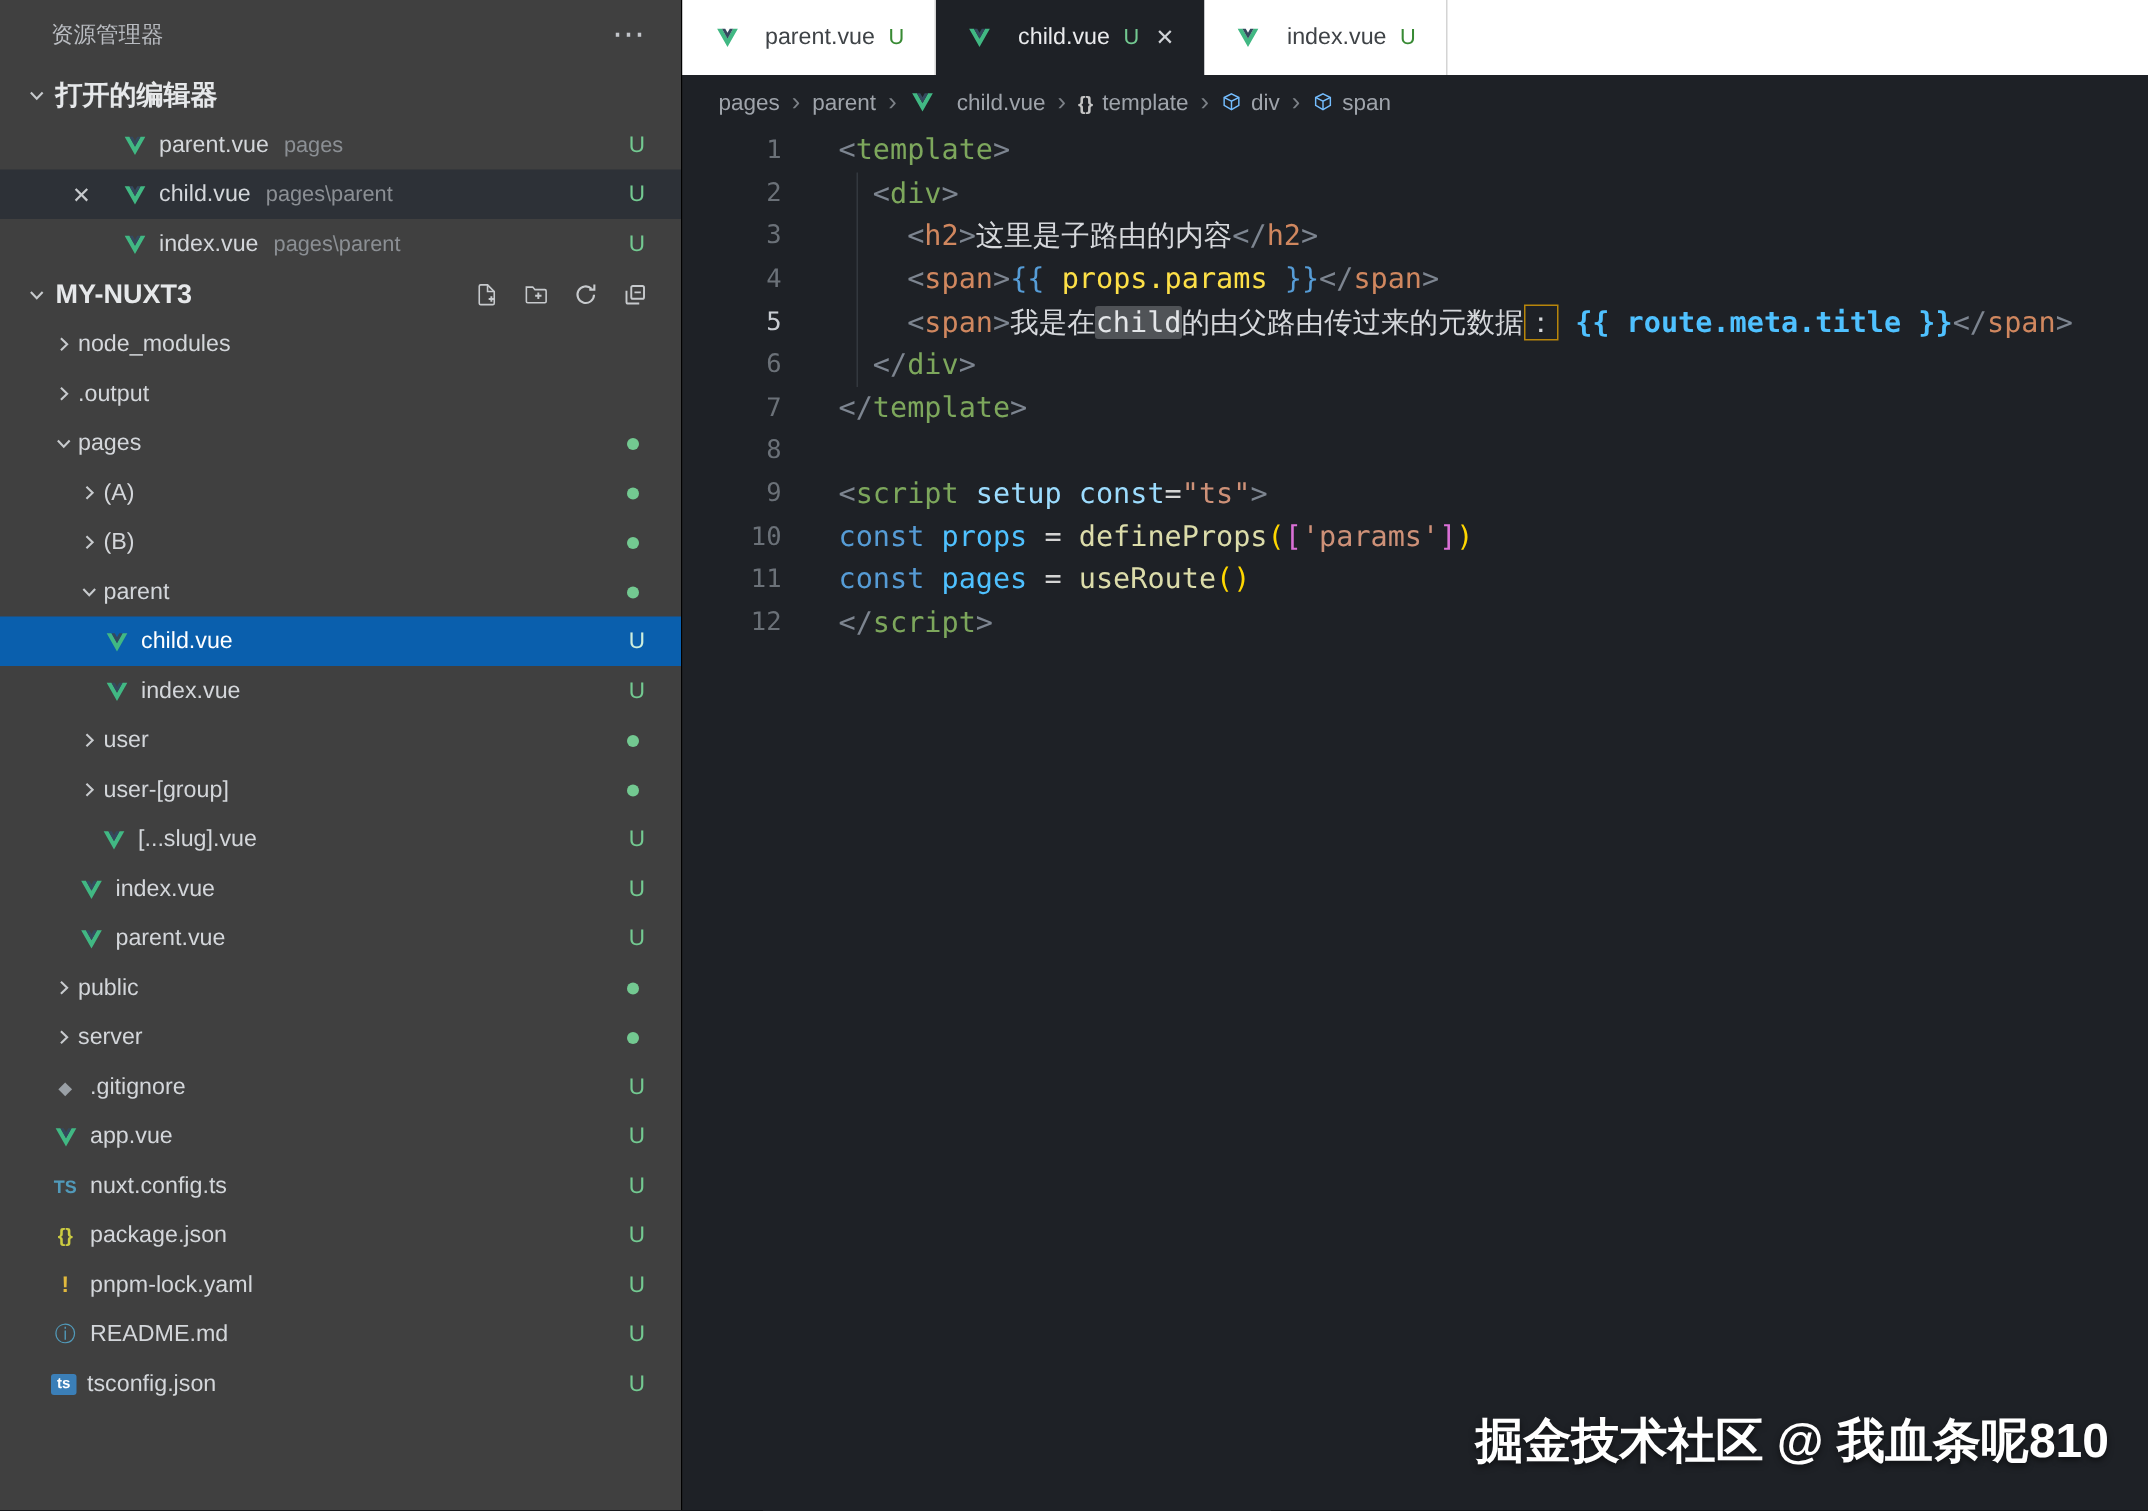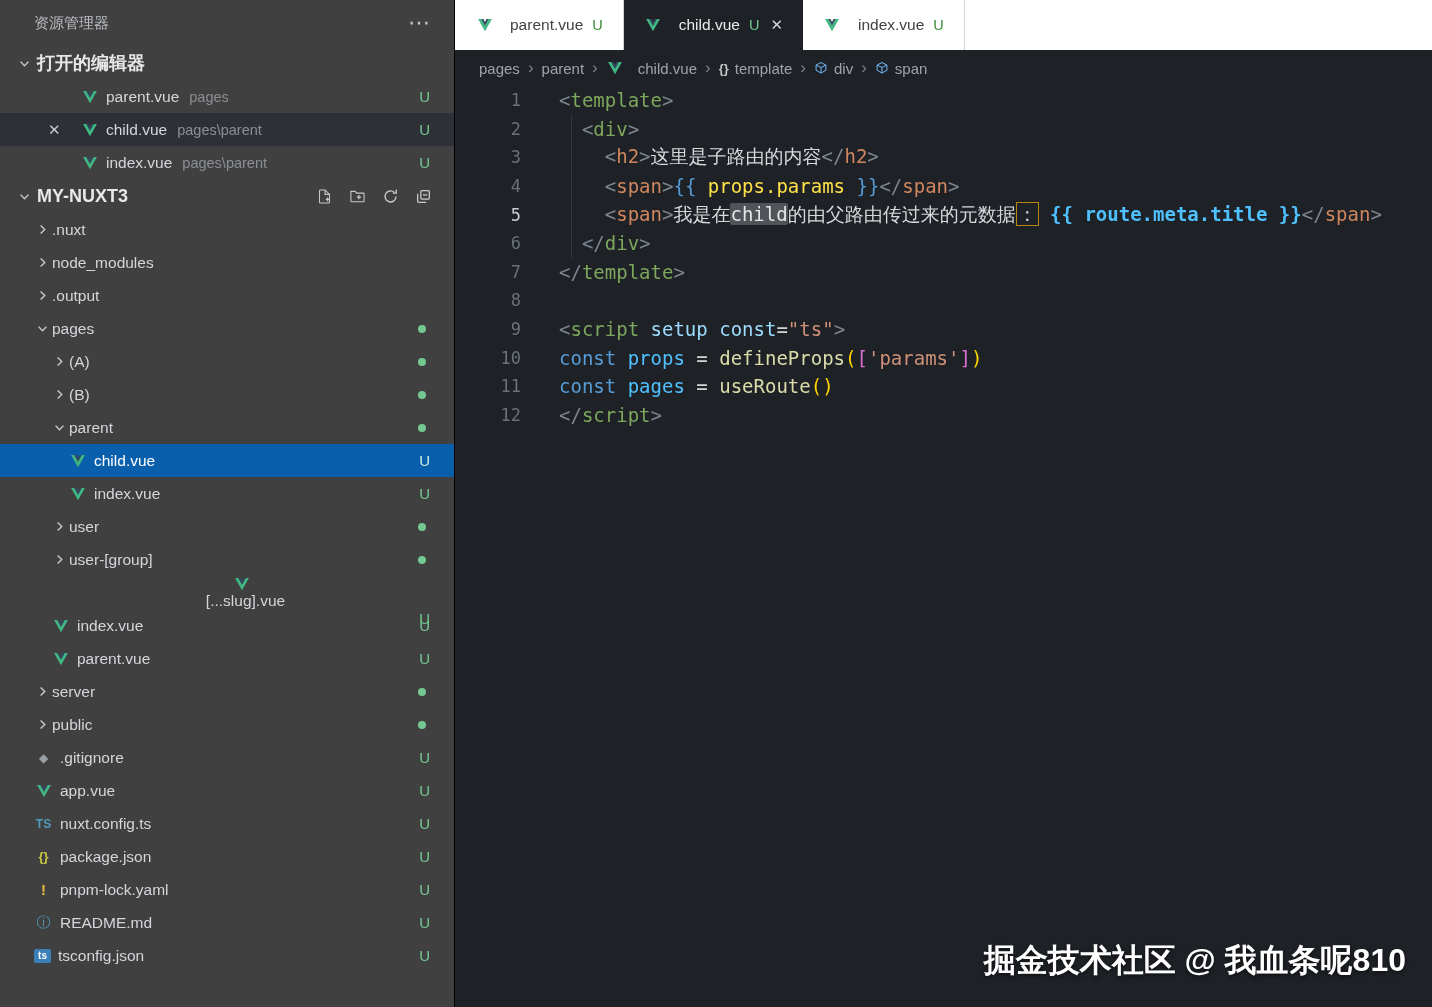--- a/index.html
+++ b/index.html
@@ -187,28 +187,20 @@
           </span>
         </span>
     </div>
     <div>
         <div class="row tree-row" style="padding-left: 34px;">
           <span class="chev">
             <svg viewBox="0 0 16 16" width="15" height="15">
               <path d="M6 3.8 10.4 8 6 12.2" fill="none" stroke="#c7cacd" stroke-width="1.5"></path>
             </svg>
           </span>
-          <span class="label">.nuxt</span>
-        </div>
-        <div class="row tree-row" style="padding-left: 34px;">
-          <span class="chev">
-            <svg viewBox="0 0 16 16" width="15" height="15">
-              <path d="M6 3.8 10.4 8 6 12.2" fill="none" stroke="#c7cacd" stroke-width="1.5"></path>
-            </svg>
-          </span>
           <span class="label">node_modules</span>
         </div>
         <div class="row tree-row" style="padding-left: 34px;">
           <span class="chev">
             <svg viewBox="0 0 16 16" width="15" height="15">
               <path d="M6 3.8 10.4 8 6 12.2" fill="none" stroke="#c7cacd" stroke-width="1.5"></path>
             </svg>
           </span>
           <span class="label">.output</span>
         </div>
@@ -279,21 +271,21 @@
         </div>
         <div class="row tree-row" style="padding-left: 51px;">
           <span class="chev">
             <svg viewBox="0 0 16 16" width="15" height="15">
               <path d="M6 3.8 10.4 8 6 12.2" fill="none" stroke="#c7cacd" stroke-width="1.5"></path>
             </svg>
           </span>
           <span class="label">user-[group]</span>
           <span class="mod-dot"></span>
         </div>
-        <div class="row tree-row" style="padding-left: 37px; flex-direction: column;">
+        <div class="row tree-row" style="padding-left: 66px;">
           <span class="fi">
             <svg viewBox="0 0 16 16" width="16" height="16">
               <path fill="#41b883" d="M1.1 2.1h3.2L8 8.6l3.7-6.5h3.2L8 14.3z"></path>
               <path fill="#34495e" d="M4.3 2.1h2.2L8 4.9l1.5-2.8h2.2L8 8.8z"></path>
             </svg>
           </span>
           <span class="label">[...slug].vue</span>
           <span class="badge">U</span>
         </div>
         <div class="row tree-row" style="padding-left: 51px;">
@@ -315,30 +307,30 @@
           </span>
           <span class="label">parent.vue</span>
           <span class="badge">U</span>
         </div>
         <div class="row tree-row" style="padding-left: 34px;">
           <span class="chev">
             <svg viewBox="0 0 16 16" width="15" height="15">
               <path d="M6 3.8 10.4 8 6 12.2" fill="none" stroke="#c7cacd" stroke-width="1.5"></path>
             </svg>
           </span>
+          <span class="label">public</span>
+          <span class="mod-dot"></span>
+        </div>
+        <div class="row tree-row" style="padding-left: 34px;">
+          <span class="chev">
+            <svg viewBox="0 0 16 16" width="15" height="15">
+              <path d="M6 3.8 10.4 8 6 12.2" fill="none" stroke="#c7cacd" stroke-width="1.5"></path>
+            </svg>
+          </span>
           <span class="label">server</span>
-          <span class="mod-dot"></span>
-        </div>
-        <div class="row tree-row" style="padding-left: 34px;">
-          <span class="chev">
-            <svg viewBox="0 0 16 16" width="15" height="15">
-              <path d="M6 3.8 10.4 8 6 12.2" fill="none" stroke="#c7cacd" stroke-width="1.5"></path>
-            </svg>
-          </span>
-          <span class="label">public</span>
           <span class="mod-dot"></span>
         </div>
         <div class="row tree-row" style="padding-left: 34px;">
           <span class="fi ti-git">◆</span>
           <span class="label">.gitignore</span>
           <span class="badge">U</span>
         </div>
         <div class="row tree-row" style="padding-left: 34px;">
           <span class="fi">
             <svg viewBox="0 0 16 16" width="16" height="16">

